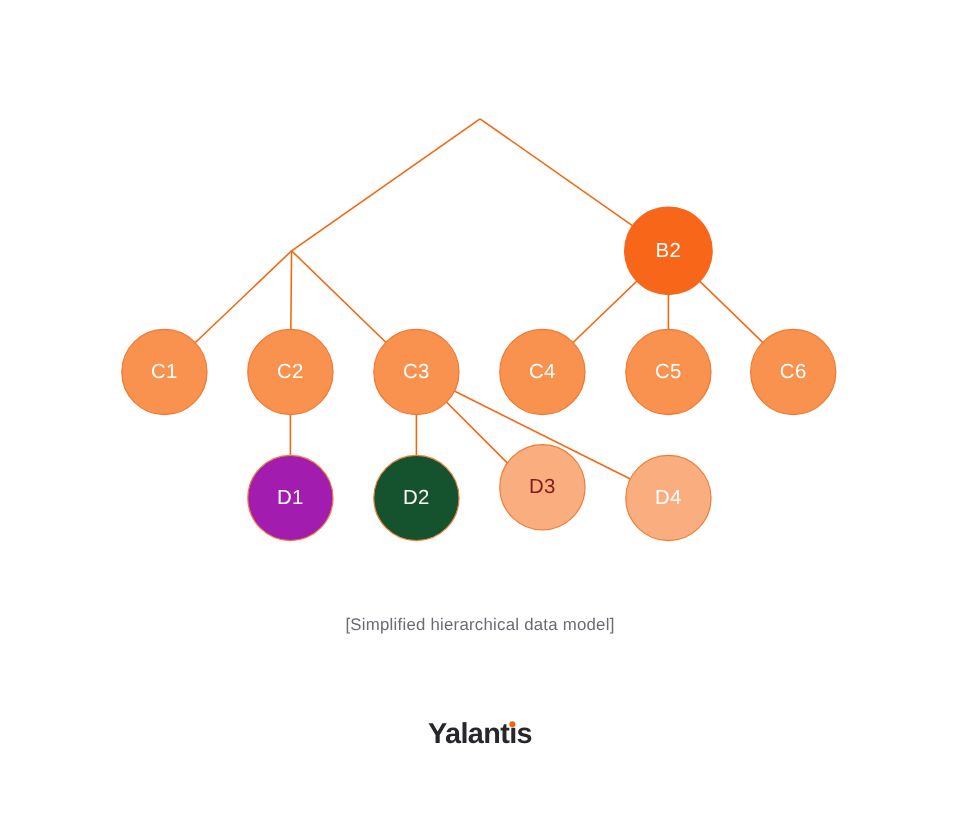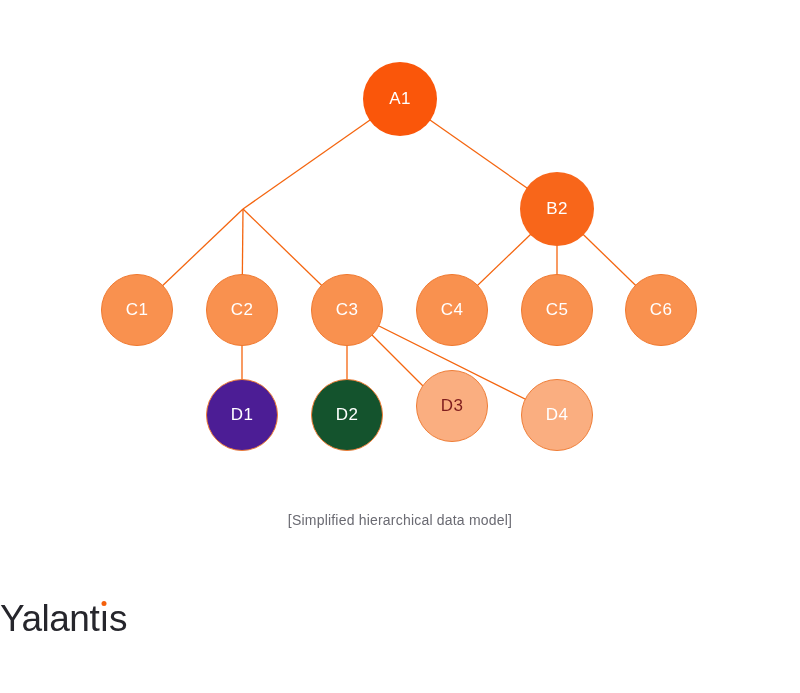--- a/index.html
+++ b/index.html
@@ -49,23 +49,23 @@
     width: 100%;
     text-align: center;
     font-size: 14px;
     letter-spacing: 0.2px;
   }
   .logo {
     position: absolute;
     left: 0;
     top: 598px;
     width: 100%;
-    text-align: left;
-    font-size: 37px;
-    font-weight: 400;
+    text-align: center;
+    font-size: 24px;
+    font-weight: 700;
     letter-spacing: -0.5px;
   }
   .logo .iwrap {
     position: relative;
     display: inline-block;
   }
   .logo .idot {
     position: absolute;
     left: 50%;
     transform: translateX(-50%);
@@ -89,29 +89,28 @@
       <line x1="557" y1="209" x2="452" y2="310" stroke="#F4650F" stroke-width="1.3"></line>
       <line x1="557" y1="209" x2="557" y2="310" stroke="#F4650F" stroke-width="1.3"></line>
       <line x1="557" y1="209" x2="661" y2="310" stroke="#F4650F" stroke-width="1.3"></line>
       <line x1="242" y1="310" x2="242" y2="415" stroke="#F4650F" stroke-width="1.3"></line>
       <line x1="347" y1="310" x2="347" y2="415" stroke="#F4650F" stroke-width="1.3"></line>
       <line x1="347" y1="310" x2="452" y2="415" stroke="#F4650F" stroke-width="1.3"></line>
       <line x1="347" y1="310" x2="557" y2="415" stroke="#F4650F" stroke-width="1.3"></line>
     </svg>
 
   <div class="nodes-layer">
-      <div class="node" style="left: 363px; top: 62px; width: 74px; height: 74px; background: rgb(250, 86, 10); color: rgb(255, 255, 255);">A1</div>
       <div class="node" style="left: 520px; top: 172px; width: 74px; height: 74px; background: rgb(248, 102, 26); color: rgb(255, 255, 255);">B2</div>
       <div class="node" style="left: 101px; top: 274px; width: 72px; height: 72px; background: rgb(249, 145, 79); color: rgb(255, 255, 255); border: 1px solid rgb(240, 120, 46);">C1</div>
       <div class="node" style="left: 206px; top: 274px; width: 72px; height: 72px; background: rgb(249, 145, 79); color: rgb(255, 255, 255); border: 1px solid rgb(240, 120, 46);">C2</div>
       <div class="node" style="left: 311px; top: 274px; width: 72px; height: 72px; background: rgb(249, 145, 79); color: rgb(255, 255, 255); border: 1px solid rgb(240, 120, 46);">C3</div>
       <div class="node" style="left: 416px; top: 274px; width: 72px; height: 72px; background: rgb(249, 145, 79); color: rgb(255, 255, 255); border: 1px solid rgb(240, 120, 46);">C4</div>
       <div class="node" style="left: 521px; top: 274px; width: 72px; height: 72px; background: rgb(249, 145, 79); color: rgb(255, 255, 255); border: 1px solid rgb(240, 120, 46);">C5</div>
       <div class="node" style="left: 625px; top: 274px; width: 72px; height: 72px; background: rgb(249, 145, 79); color: rgb(255, 255, 255); border: 1px solid rgb(240, 120, 46);">C6</div>
-      <div class="node" style="left: 206px; top: 379px; width: 72px; height: 72px; background: #4c1d95; color: rgb(255, 255, 255); border: 1px solid rgb(239, 125, 54);">D1</div>
+      <div class="node" style="left: 206px; top: 379px; width: 72px; height: 72px; background: #a21caf; color: rgb(255, 255, 255); border: 1px solid rgb(239, 125, 54);">D1</div>
       <div class="node" style="left: 311px; top: 379px; width: 72px; height: 72px; background: #14532d; color: rgb(255, 255, 255); border: 1px solid rgb(239, 125, 54);">D2</div>
       <div class="node" style="left: 416px; top: 370px; width: 72px; height: 72px; background: rgb(250, 174, 128); color: #7f1d1d; border: 1px solid rgb(239, 125, 54);">D3</div>
       <div class="node" style="left: 521px; top: 379px; width: 72px; height: 72px; background: rgb(250, 174, 128); color: rgb(255, 255, 255); border: 1px solid rgb(239, 125, 54);">D4</div>
     </div>
 
   <div class="caption" style="color: rgb(106, 106, 114);">[Simplified hierarchical data model]</div>
 
   <div class="logo" style="color: rgb(38, 38, 44);"><span>Yalant</span><span class="iwrap"><span>ı</span><span class="idot" style="background: rgb(244, 96, 12);"></span></span><span>s</span></div>
 
 </div>

